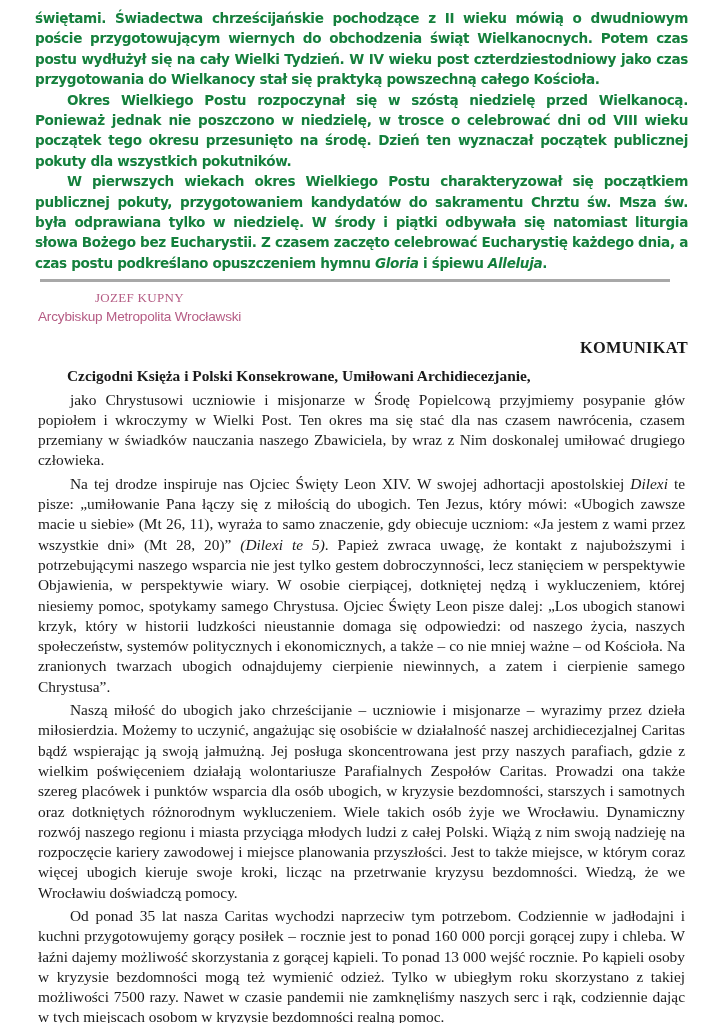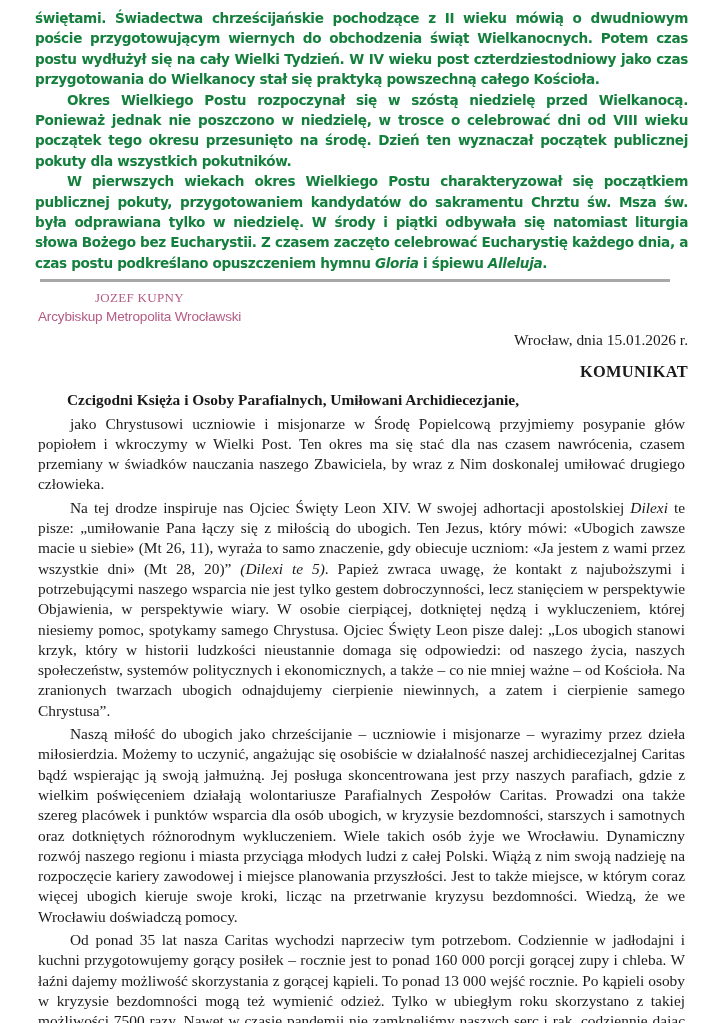--- a/index.html
+++ b/index.html
@@ -51,27 +51,26 @@
   </section>
 
   <div class="divider"></div>
 
   <div class="sig" style="color: rgb(181, 92, 132);">
     <div class="sig-name">JOZEF KUPNY</div>
     <div class="sig-title">Arcybiskup Metropolita  Wrocławski</div>
   </div>
 
   <section class="serif">
-    <div class="date">Wrocław, dnia 15.01.2026 r.</div>
 
     <div class="heading">
       <div>KOMUNIKAT</div>
     </div>
 
-    <div class="salutation">Czcigodni  Księża i Osoby Parafialnych, Umiłowani Archidiecezjanie,</div>
+    <div class="salutation">Czcigodni  Księża i Polski Konsekrowane, Umiłowani Archidiecezjanie,</div>
 
     <p><span>jako Chrystusowi uczniowie i misjonarze w Środę Popielcową przyjmiemy posypanie głów popiołem i wkroczymy w Wielki Post. Ten okres ma się stać dla nas czasem nawrócenia, czasem przemiany w świadków nauczania naszego Zbawiciela, by wraz z Nim doskonalej umiłować drugiego człowieka.</span></p>
     <p><span>Na tej drodze inspiruje nas Ojciec Święty Leon XIV. W swojej adhortacji apostolskiej </span><i>Dilexi</i><span> te pisze: „umiłowanie Pana łączy się z miłością do ubogich. Ten Jezus, który mówi: «Ubogich zawsze macie u siebie» (Mt 26, 11), wyraża to samo znaczenie, gdy obiecuje uczniom: «Ja jestem z wami przez wszystkie dni» (Mt 28, 20)” </span><i>(Dilexi te 5)</i><span>. Papież zwraca uwagę, że kontakt z najuboższymi i potrzebującymi naszego wsparcia nie jest tylko gestem dobroczynności, lecz stanięciem w perspektywie  Objawienia, w perspektywie wiary. W osobie cierpiącej, dotkniętej nędzą i wykluczeniem, której niesiemy pomoc, spotykamy samego Chrystusa. Ojciec Święty Leon pisze dalej: „Los ubogich stanowi krzyk, który w historii ludzkości nieustannie domaga się odpowiedzi: od naszego życia, naszych społeczeństw, systemów politycznych i ekonomicznych, a także – co nie mniej ważne – od Kościoła. Na zranionych twarzach ubogich odnajdujemy cierpienie niewinnych, a zatem i cierpienie samego Chrystusa”.</span></p>
     <p><span>Naszą miłość do ubogich jako chrześcijanie – uczniowie i misjonarze – wyrazimy przez dzieła miłosierdzia. Możemy to uczynić, angażując się osobiście w działalność naszej archidiecezjalnej Caritas bądź wspierając ją swoją jałmużną. Jej posługa skoncentrowana jest przy naszych parafiach, gdzie z wielkim poświęceniem działają wolontariusze Parafialnych Zespołów Caritas. Prowadzi ona także szereg placówek i punktów wsparcia dla osób ubogich, w kryzysie bezdomności, starszych i samotnych oraz dotkniętych różnorodnym wykluczeniem. Wiele takich osób żyje we Wrocławiu. Dynamiczny rozwój naszego regionu i miasta przyciąga młodych  ludzi z całej  Polski. Wiążą z nim swoją nadzieję na rozpoczęcie  kariery zawodowej i miejsce planowania przyszłości. Jest to także miejsce, w którym coraz więcej ubogich kieruje swoje kroki, licząc na przetrwanie kryzysu bezdomności. Wiedzą, że we Wrocławiu doświadczą pomocy.</span></p>
     <p><span>Od ponad 35 lat nasza Caritas wychodzi naprzeciw tym potrzebom. Codziennie w jadłodajni i kuchni przygotowujemy gorący posiłek – rocznie jest to ponad 160 000 porcji gorącej zupy i chleba. W łaźni dajemy możliwość skorzystania z gorącej kąpieli. To ponad 13 000 wejść rocznie. Po kąpieli osoby w kryzysie bezdomności mogą też wymienić odzież. Tylko w ubiegłym roku skorzystano z takiej możliwości 7500 razy. Nawet w czasie pandemii nie zamknęliśmy naszych serc i rąk, codziennie dając w tych miejscach osobom w kryzysie bezdomności realną pomoc.</span></p>
   </section>
 
 </div>
 
 </body></html>

